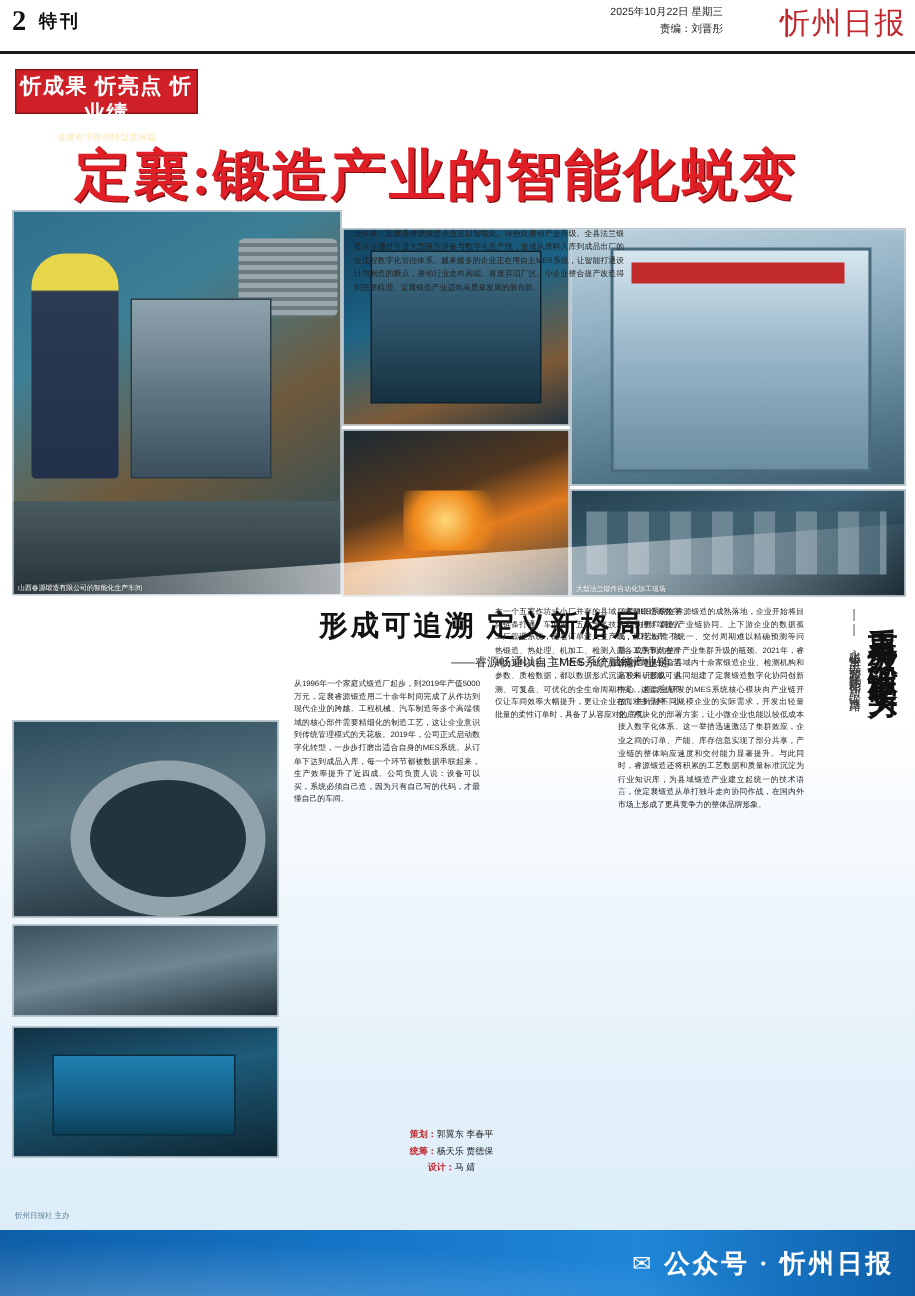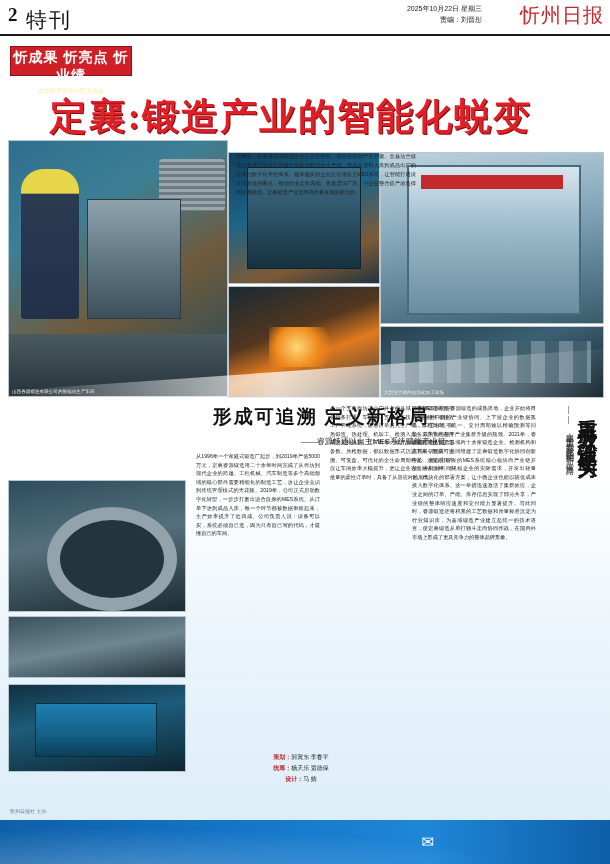--- a/index.html
+++ b/index.html
@@ -19,21 +19,21 @@
     position:absolute;left:0;top:0;width:610px;height:34px;
     border-bottom:2px solid #1a1a1a;
   }
   .page-num{
     position:absolute;left:8px;top:4px;
     font-size:19px;font-weight:bold;color:#111;
     font-family:"Liberation Serif",serif;
   }
   .section-title{
     position:absolute;left:26px;top:6px;
-    font-size:21px;font-weight:normal;color:#111;
+    font-size:12px;font-weight:bold;color:#111;
     letter-spacing:2px;
     font-family:"Liberation Serif",serif;
   }
   .date-line{
     position:absolute;right:128px;top:3px;
     font-size:7px;color:#222;text-align:right;line-height:11px;
   }
   .paper-name{
     position:absolute;right:6px;top:2px;
     font-size:20px;font-weight:normal;color:#c1272d;
@@ -280,15 +280,16 @@
     <div>
       <span class="credit-label">设计：</span><span>马 婧</span>
     </div>
   </div>
 
   <div class="footer-note">忻州日报社 主办</div>
 
   <div class="banner">
     <div class="banner-wave"></div>
     <div class="banner-icon">✉</div>
+    <div class="banner-text">公众号 · 忻州日报</div>
   </div>
 
 </div>
 
 </body></html>

